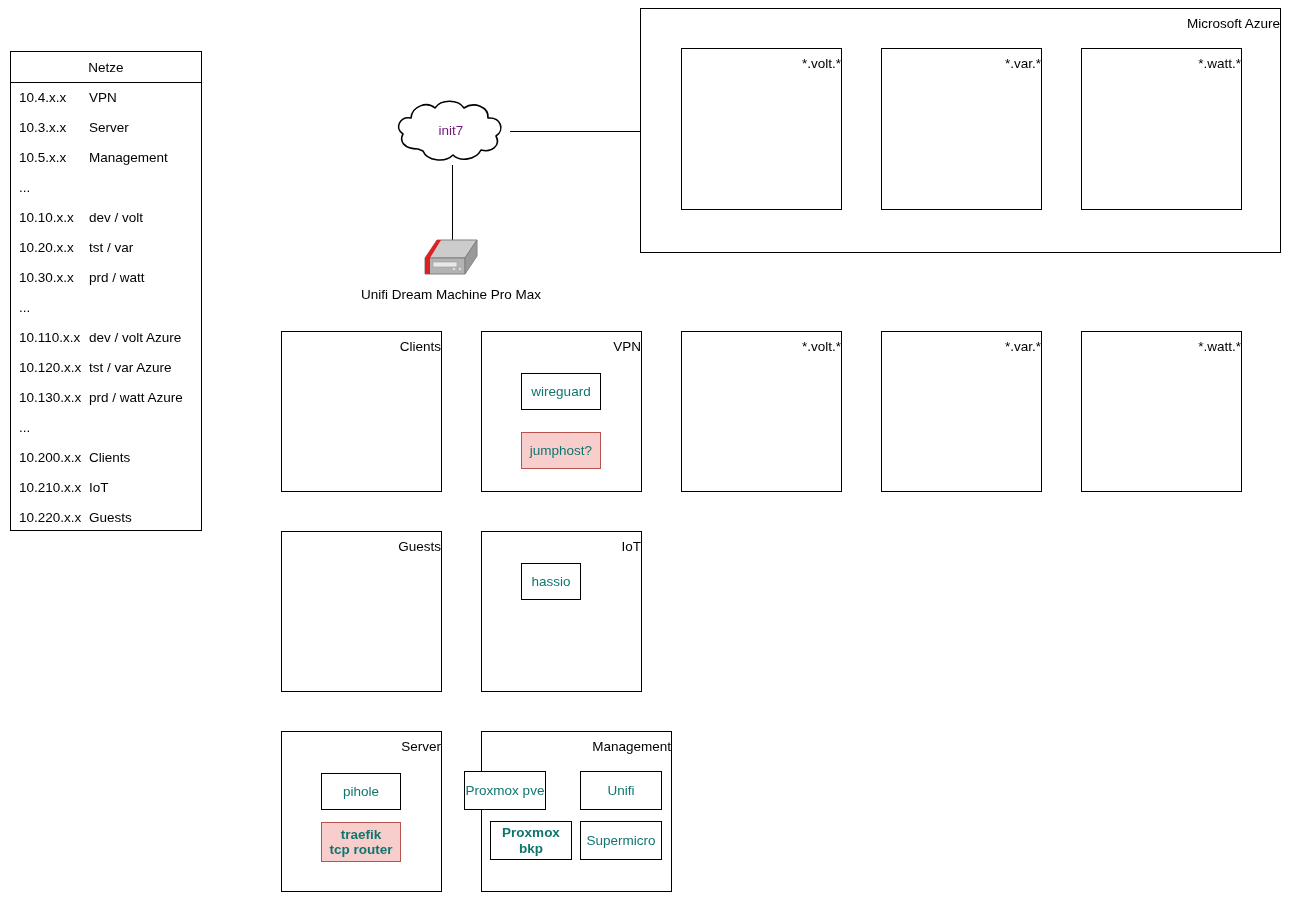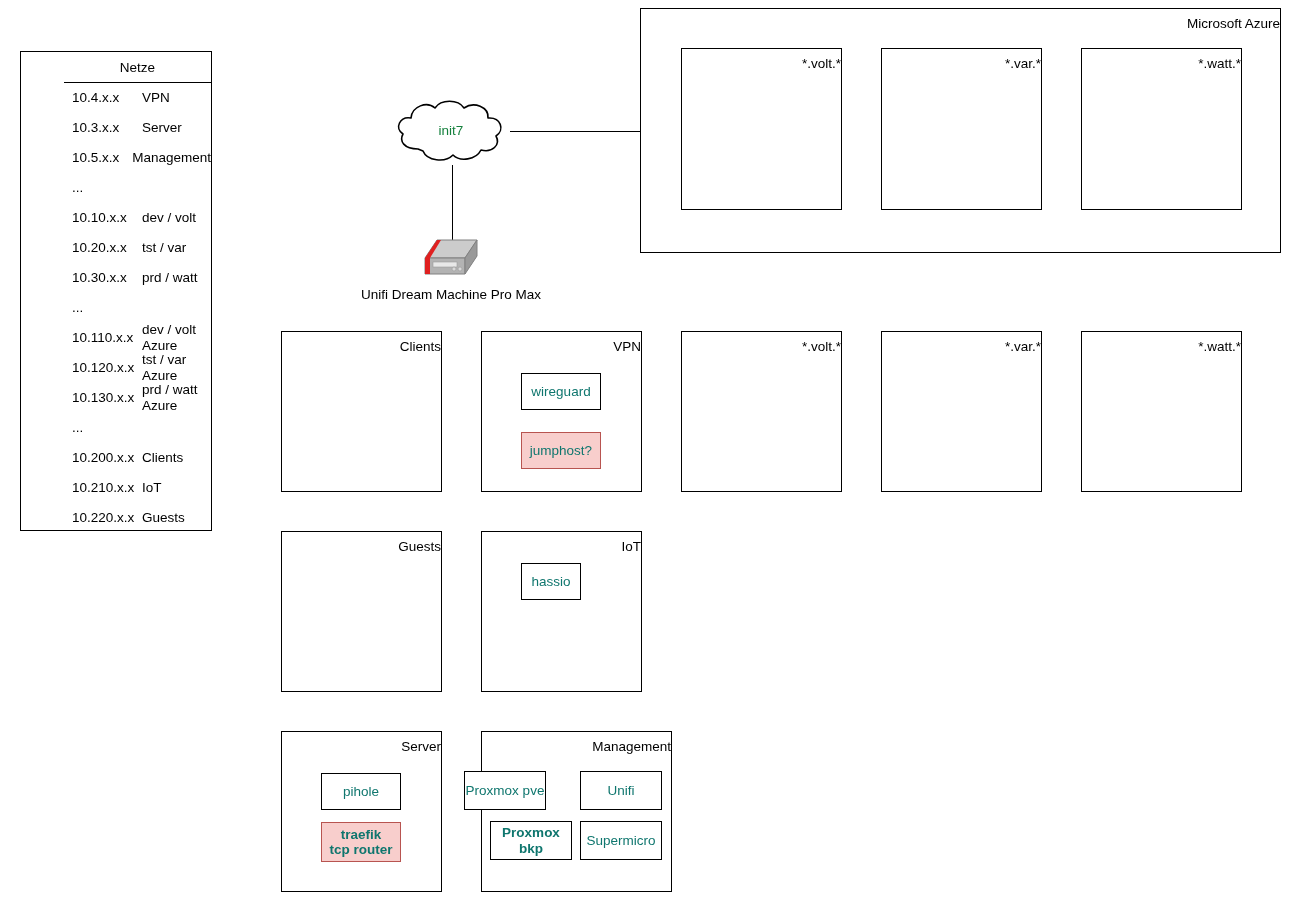--- a/index.html
+++ b/index.html
@@ -53,28 +53,27 @@
     white-space: pre-line;
   }
   .node.accent {
     background: #f8cecc;
     border-color: #b85450;
   }
 
   
   #netze-table {
     position: absolute;
-    left: 20px;
+    left: 10px;
     top: 51px;
     width: 192px;
     height: 480px;
     box-sizing: border-box;
     border: 1.6px solid #000000;
     background: #ffffff;
-    padding-left: 43px;
   }
   #netze-header {
     height: 31px;
     box-sizing: border-box;
     border-bottom: 1.6px solid #000000;
     display: flex;
     align-items: center;
     justify-content: center;
     font-size: 13.5px;
     color: #000000;
@@ -112,21 +111,21 @@
   }
   #cloud svg { display: block; }
   #cloud-label {
     position: absolute;
     left: 0;
     right: 0;
     top: 26px;
     text-align: center;
     font-size: 13.5px;
     line-height: 16px;
-    color: #15803d;
+    color: #701a75;
   }
 
   
   .line-h {
     position: absolute;
     height: 0;
     border-top: 1.4px solid #000000;
   }
   .line-v {
     position: absolute;

